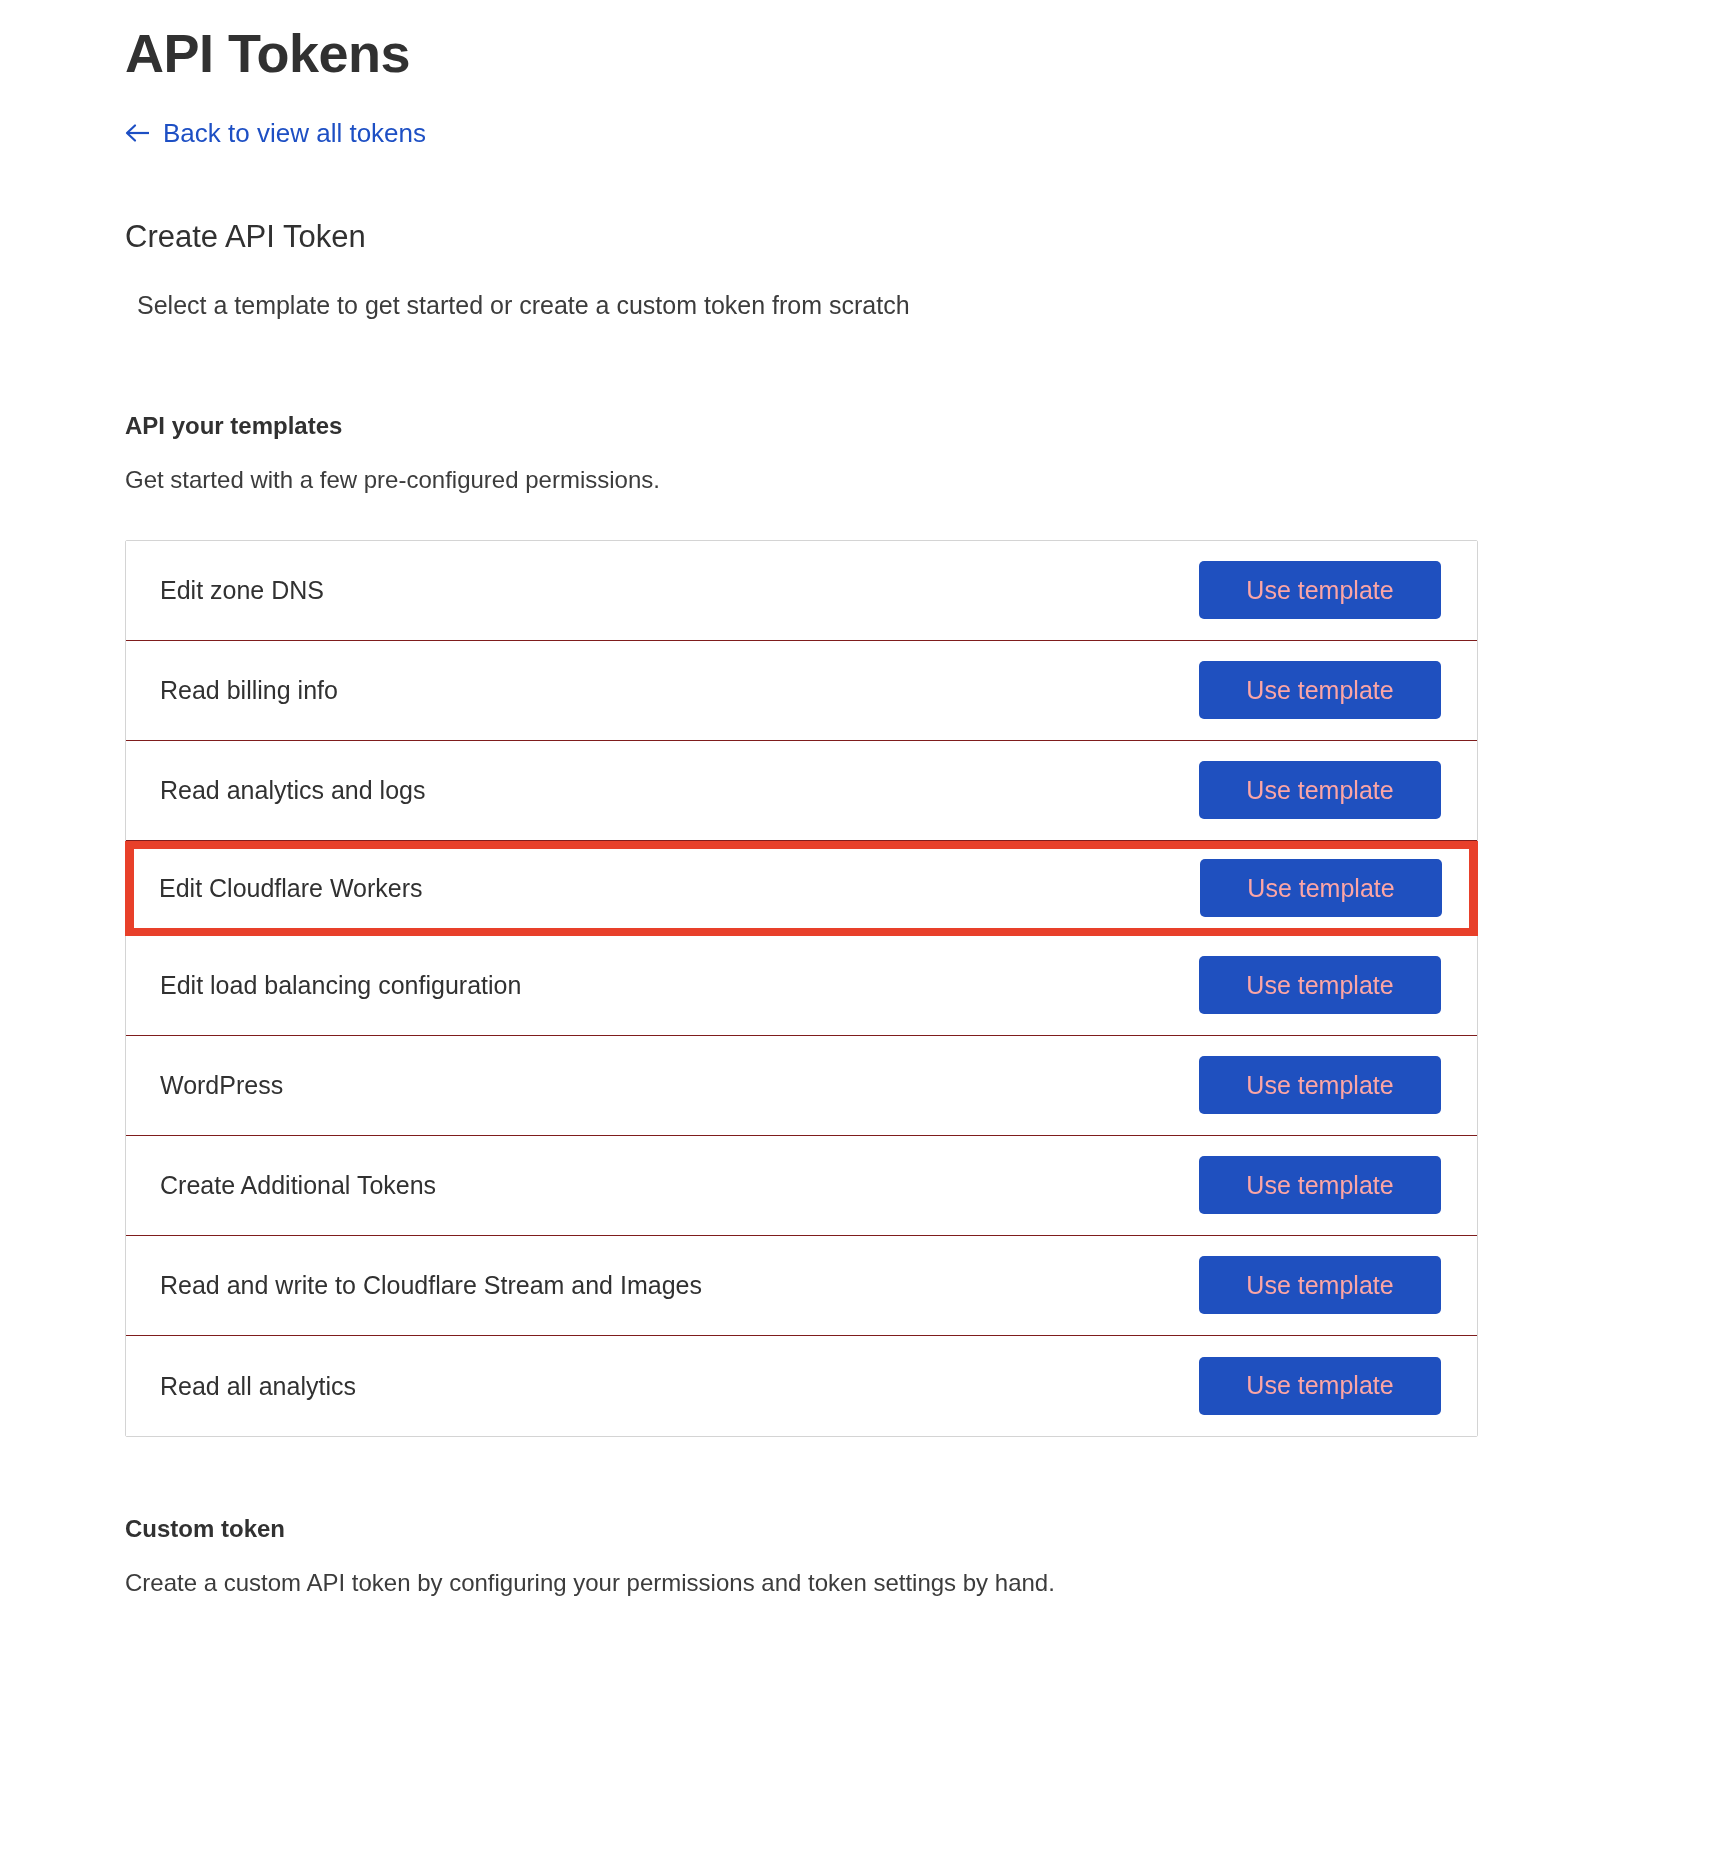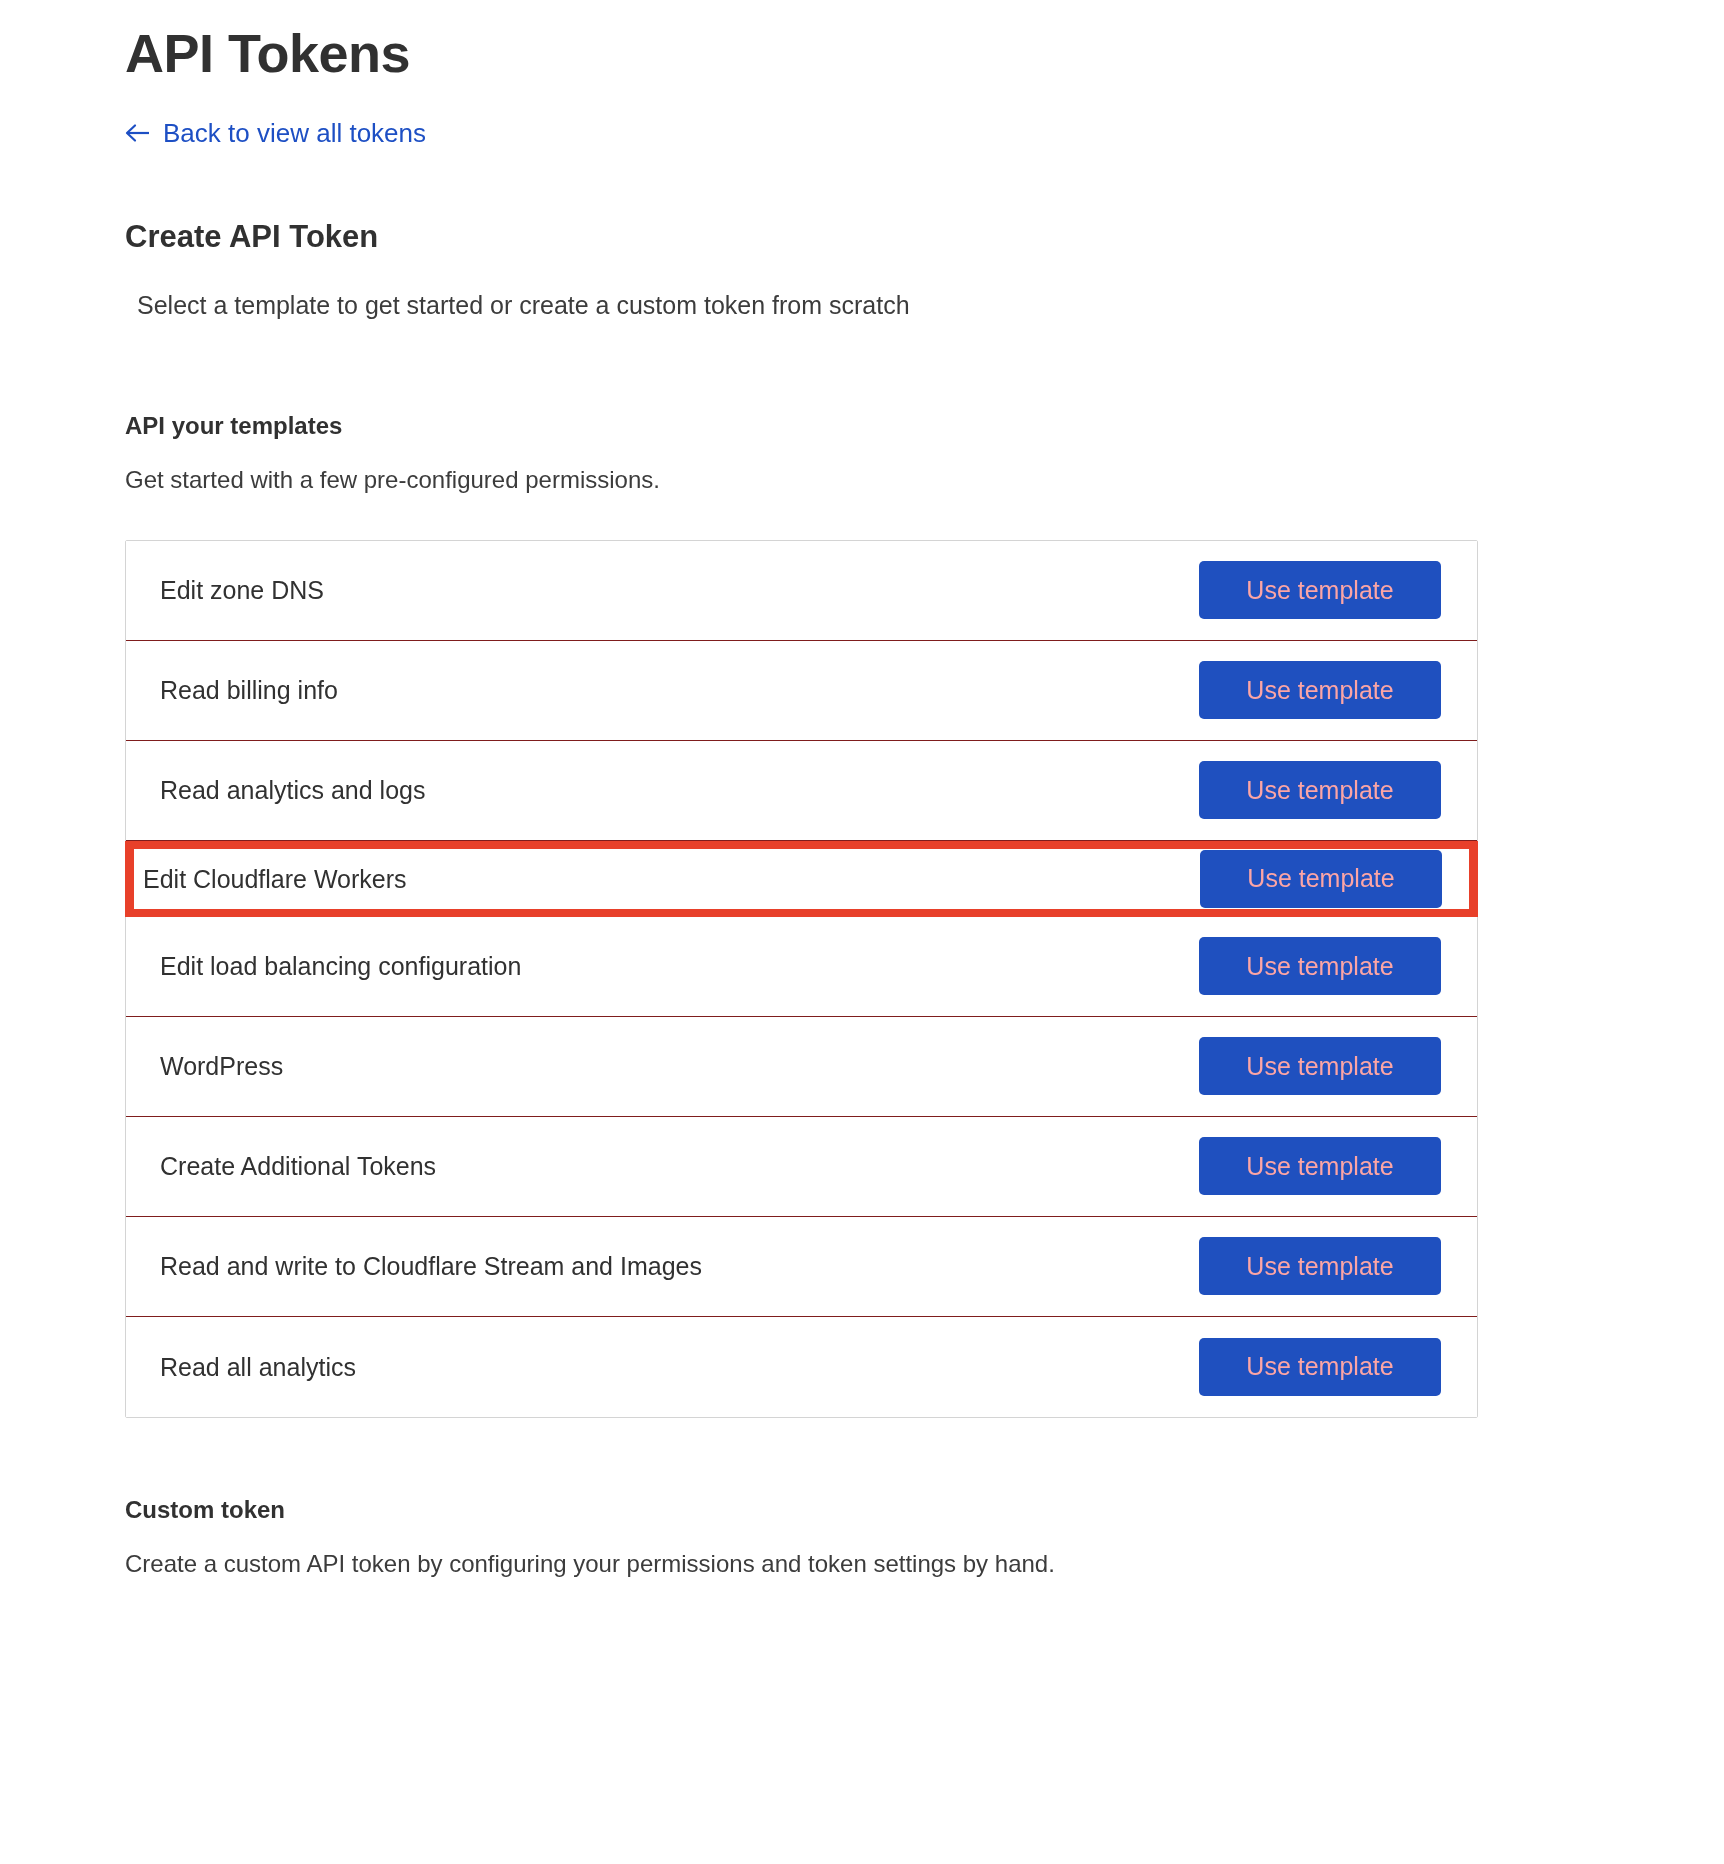--- a/index.html
+++ b/index.html
@@ -41,21 +41,21 @@
     cursor: pointer;
   }
   .back-arrow {
     display: inline-block;
     width: 26px;
     height: 22px;
     flex: 0 0 auto;
   }
   .section-title {
     font-size: 31px;
-    font-weight: bold;
+    font-weight: normal;
     color: #313131;
     margin: 0;
     padding-top: 70px;
     line-height: 1.2;
   }
   .section-sub {
     font-size: 25px;
     color: #3c3c3c;
     margin: 12px;
     padding-top: 22px;
@@ -112,24 +112,24 @@
     font-family: "Liberation Sans", sans-serif;
     border: none;
     border-radius: 5px;
     cursor: pointer;
     line-height: 1;
   }
   .row.highlighted {
     border: 8px solid #e8402a;
     border-left-width: 9px;
     border-right-width: 9px;
-    height: 76px;
+    height: 95px;
     margin: 0 -1px;
     width: calc(100% + 2px);
-    padding: 0 27px 0 9px;
+    padding: 0 27px 0 25px;
   }
   .custom-table {
     width: 1353px;
     margin-top: 48px;
     border: 1px solid #d4d4d4;
     border-radius: 2px;
   }
   .bottom-space { height: 80px; }
 </style>
 </head>

